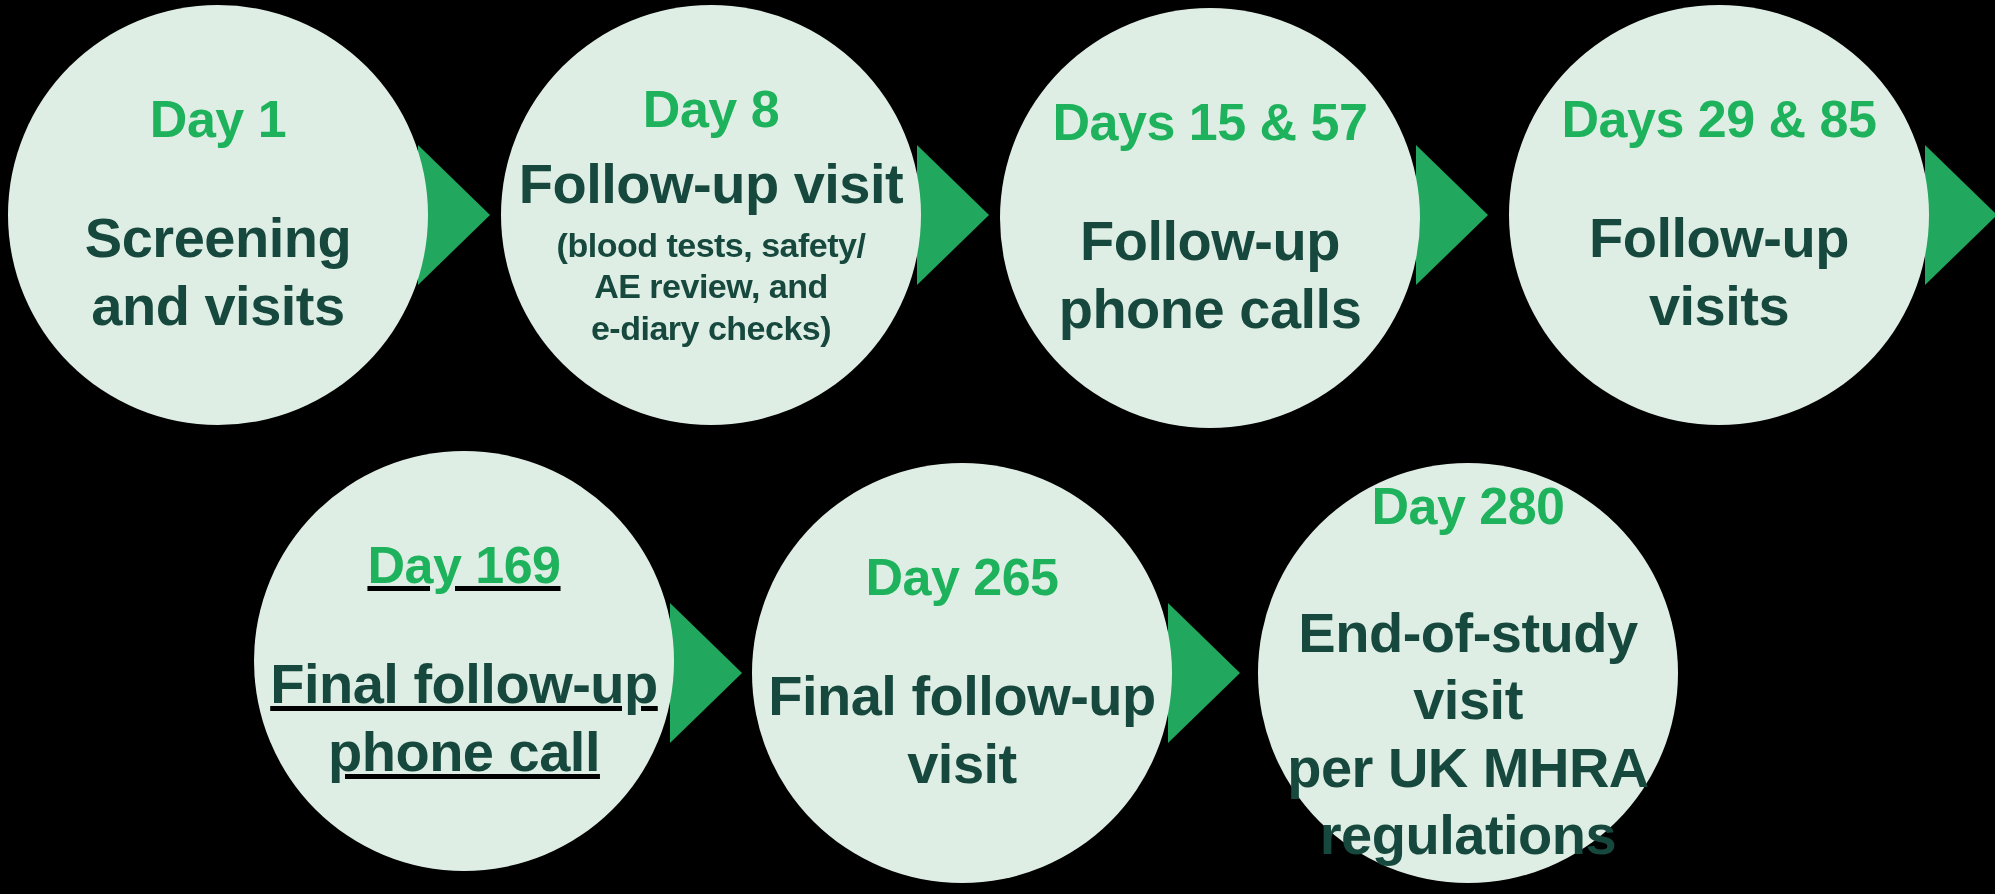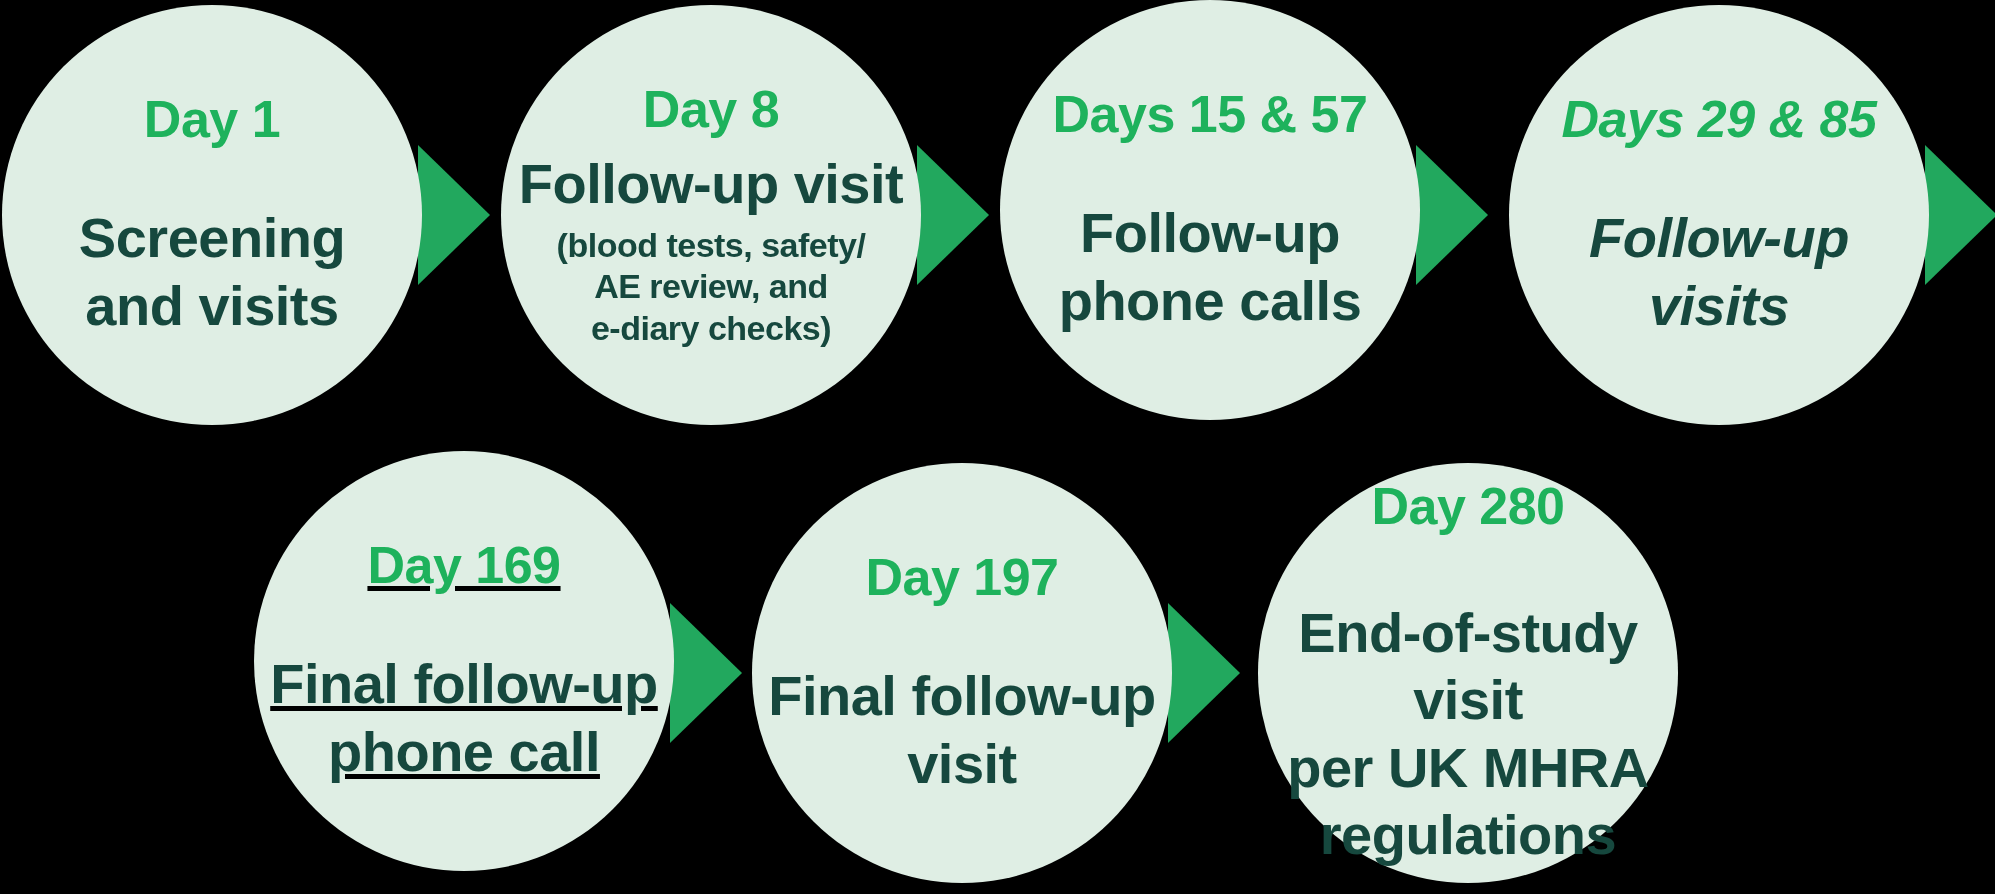--- a/index.html
+++ b/index.html
@@ -75,54 +75,54 @@
 
 <div class="stage">
 
   <div class="arrow" style="left:418px;  top:145px;"></div>
   <div class="arrow" style="left:917px;  top:145px;"></div>
   <div class="arrow" style="left:1416px; top:145px;"></div>
   <div class="arrow" style="left:1925px; top:145px;"></div>
   <div class="arrow" style="left:670px;  top:603px;"></div>
   <div class="arrow" style="left:1168px; top:603px;"></div>
 
-  <div class="circle" style="left:2px; top:5px;">
+  <div class="circle" style="left:8px; top:5px;">
     <div class="day">Day 1</div>
     <div class="desc">Screening
 and visits</div>
   </div>
 
   <div class="circle tight" style="left:501px; top:5px;">
     <div class="day">Day 8</div>
     <div class="desc">Follow-up visit</div>
     <div class="detail">(blood tests, safety/
 AE review, and
 e-diary checks)</div>
   </div>
 
-  <div class="circle" style="left:1000px; top:0;">
+  <div class="circle" style="left:1000px; top:8px;">
     <div class="day">Days 15 &amp; 57</div>
     <div class="desc">Follow-up
 phone calls</div>
   </div>
 
-  <div class="circle" style="left:1509px; top:5px;font-style:italic;">
+  <div class="circle" style="left:1509px; top:5px;">
     <div class="day">Days 29 &amp; 85</div>
     <div class="desc">Follow-up
 visits</div>
   </div>
 
   <div class="circle" style="left:254px; top:451px;text-decoration:underline;">
     <div class="day">Day 169</div>
     <div class="desc">Final follow-up
 phone call</div>
   </div>
 
   <div class="circle" style="left:752px; top:463px;">
-    <div class="day">Day 197</div>
+    <div class="day">Day 265</div>
     <div class="desc">Final follow-up
 visit</div>
   </div>
 
   <div class="circle" style="left:1258px; top:463px;gap:8px;">
     <div class="day">Day 280</div>
     <div class="desc">End-of-study visit
 per UK MHRA
 regulations</div>
   </div>

